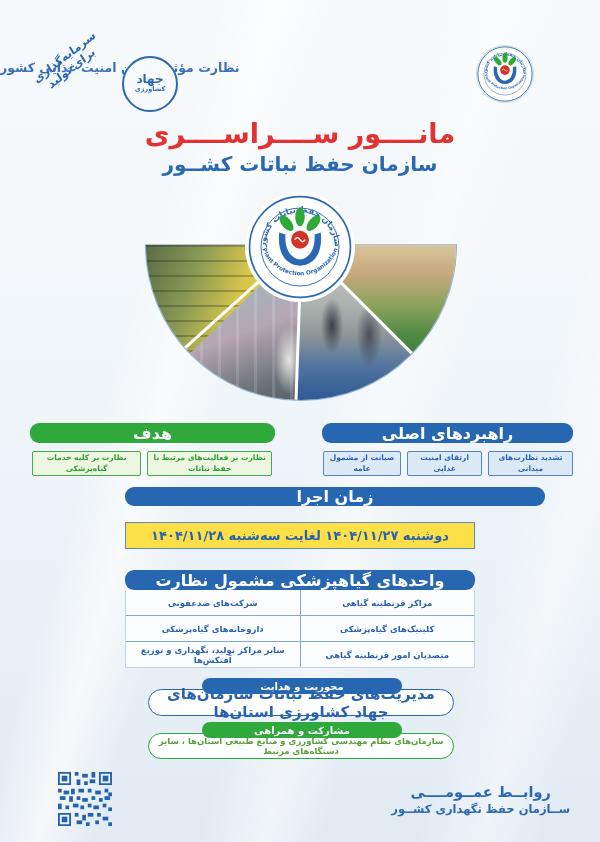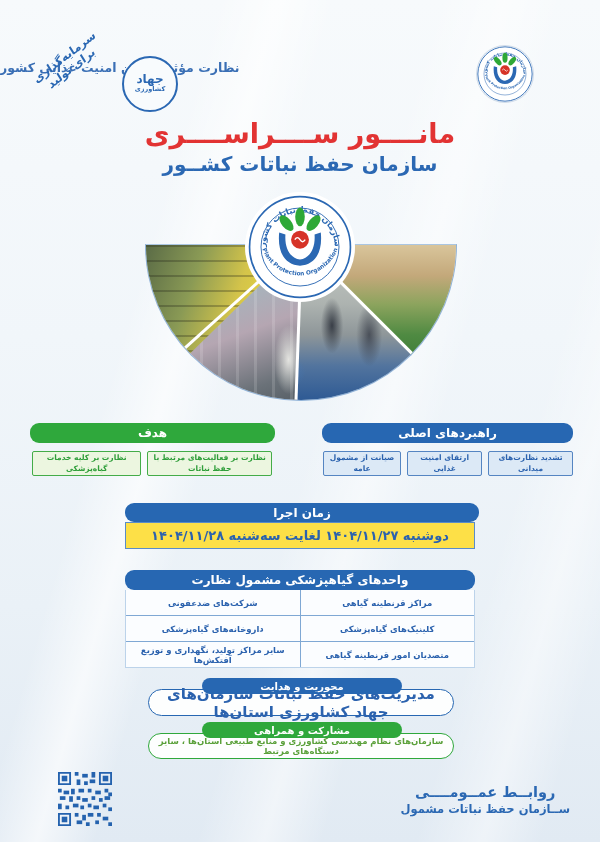--- a/index.html
+++ b/index.html
@@ -50,36 +50,36 @@
   .wedge-shop{clip-path:polygon(155px 0px,20px 132px,-6px 98px,-6px -2px);
     background:
       repeating-linear-gradient(180deg,rgba(30,30,20,.28) 0 2px,rgba(0,0,0,0) 2px 15px),
       linear-gradient(108deg,#5a6b46 0%,#8a9a55 16%,#d4c44a 30%,#e8d83e 42%,#b09040 56%,#6a7a50 76%,#48583e 100%);}
   .divider{position:absolute;top:-2px;left:calc(50% - 1.5px);width:3px;height:160px;background:#fff;transform-origin:50% 0;}
   .d1{transform:rotate(-45deg);}
   .d2{transform:rotate(2deg);}
   .d3{transform:rotate(48deg);}
   .org-logo-center{top:195px;left:248px;width:104px;height:104px;z-index:5;box-shadow:0 0 0 3px #fff;}
   
-  .bar{height:20px;border-radius:9px;color:#fff;font-weight:bold;font-size:12px;
+  .bar{height:20px;border-radius:9px;color:#fff;font-weight:bold;font-size:16px;
     display:flex;align-items:center;justify-content:center;}
   .bar-blue{background:#2767b2;}
   .bar-green{background:#2fa83c;}
   .chip-row{display:flex;gap:6px;}
   .chip{border-radius:2px;display:flex;align-items:center;justify-content:center;text-align:center;
     font-size:7.5px;font-weight:bold;line-height:1.35;padding:2px 3px;box-sizing:border-box;}
   .chip-blue{background:#dce9f6;border:1px solid #5585c2;color:#2b62ae;}
   .chip-green{background:#ecf6e0;border:1px solid #44ac48;color:#2f9e3a;}
   .goal-bar{top:423px;right:325px;left:30px;}
   .goal-chips{top:451px;right:328px;left:32px;height:25px;}
   .strat-bar{top:423px;left:322px;width:251px;}
   .strat-chips{top:451px;left:323px;width:250px;height:25px;}
   .chip-1{flex:1.15;} .chip-2{flex:1;} .chip-3{flex:1.05;}
   
-  .sched-bar{top:503px;left:125px;width:354px;height:19px;}
+  .sched-bar{top:487px;left:125px;width:420px;height:19px;}
   .sched-body{top:522px;left:125px;width:350px;height:27px;background:#fde047;border:1px solid #5a8cc8;
     box-sizing:border-box;display:flex;align-items:center;justify-content:center;
     color:#2b62ae;font-weight:bold;font-size:13px;}
   
   .units-bar{top:570px;left:125px;width:350px;height:20px;}
   .units-body{top:590px;left:125px;width:350px;background:#fbfdff;border:1px solid #bcd3ea;border-top:none;box-sizing:border-box;}
   .t-row{display:flex;height:25px;border-top:1px solid #7fa8d4;}
   .t-row:first-child{border-top:none;}
   .t-cell{flex:1;display:flex;align-items:center;justify-content:center;text-align:center;
     color:#2b62ae;font-weight:bold;font-size:8.5px;padding:0 4px;box-sizing:border-box;}
@@ -258,15 +258,15 @@
           <rect x="10" y="26" width="3" height="2"></rect>
         <rect x="15" y="27" width="2" height="2"></rect>
           <rect x="20" y="26" width="2" height="2"></rect>
         <rect x="27" y="27" width="2" height="2"></rect>
       </g>
     </svg>
   </div>
 
   <div class="abs publisher">
     <div class="pub-1">روابــط عمــومــــی</div>
-    <div class="pub-2">ســازمان حفظ نباتات مشمول</div>
+    <div class="pub-2">ســازمان حفظ نگهداری کشــور</div>
   </div>
 </div>
 
 </body></html>

